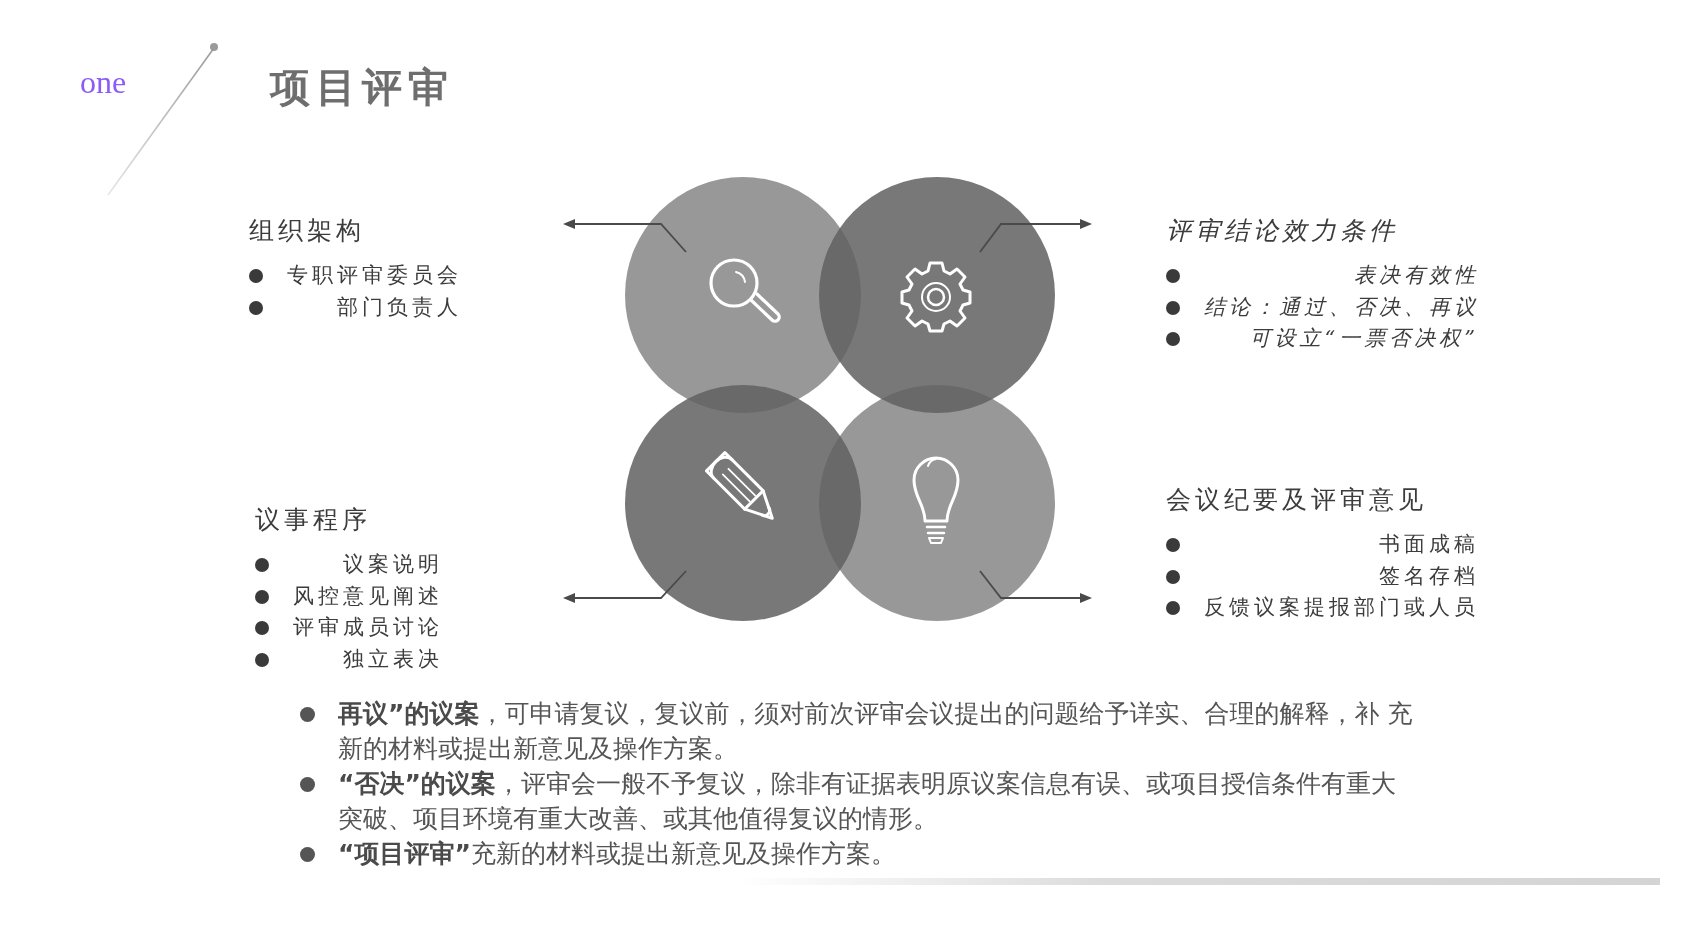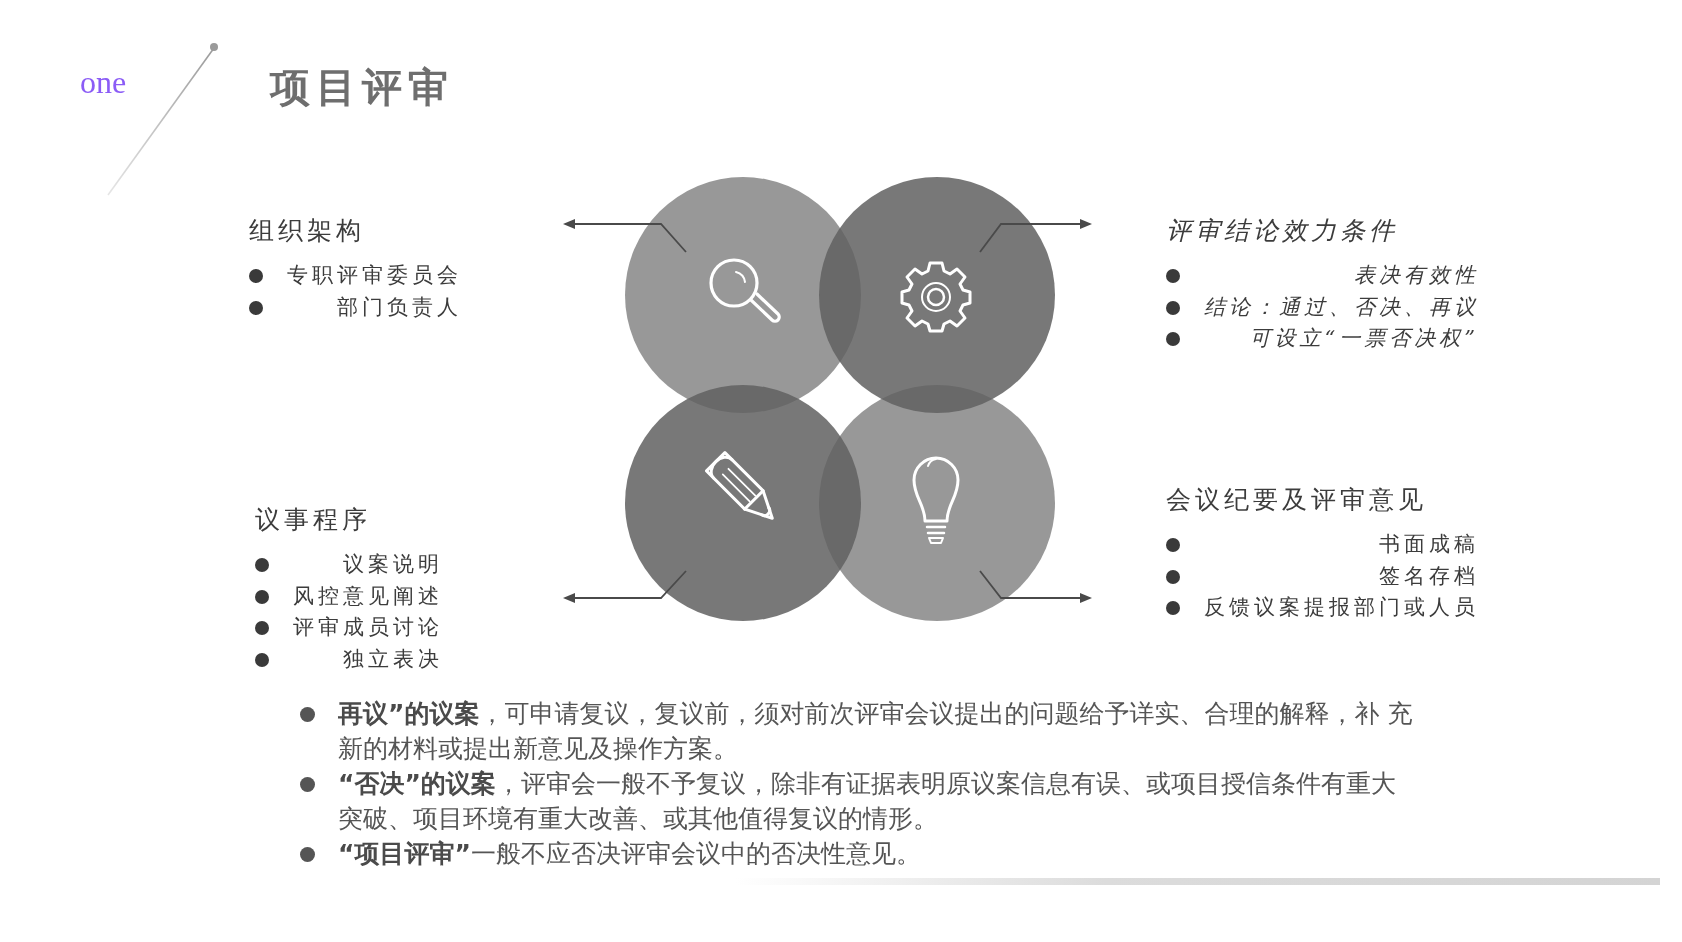--- a/index.html
+++ b/index.html
@@ -142,17 +142,17 @@
 </div>
 
 <div class="notes">
   <div class="note">
     <span class="dot"></span><b>再议”的议案</b><span>，可申请复议，复议前，须对前次评审会议提出的问题给予详实、合理的解释，补 充新的材料或提出新意见及操作方案。</span>
   </div>
   <div class="note">
     <span class="dot"></span><b>“否决”的议案</b><span>，评审会一般不予复议，除非有证据表明原议案信息有误、或项目授信条件有重大 突破、项目环境有重大改善、或其他值得复议的情形。</span>
   </div>
   <div class="note">
-    <span class="dot"></span><b>“项目评审”</b><span>一般不应否决评审会议中的否决性意见。</span>
+    <span class="dot"></span><b>“项目评审”</b><span>充新的材料或提出新意见及操作方案。</span>
   </div>
 </div>
 
 <div class="bottom-bar"></div>
 
 </body></html>

